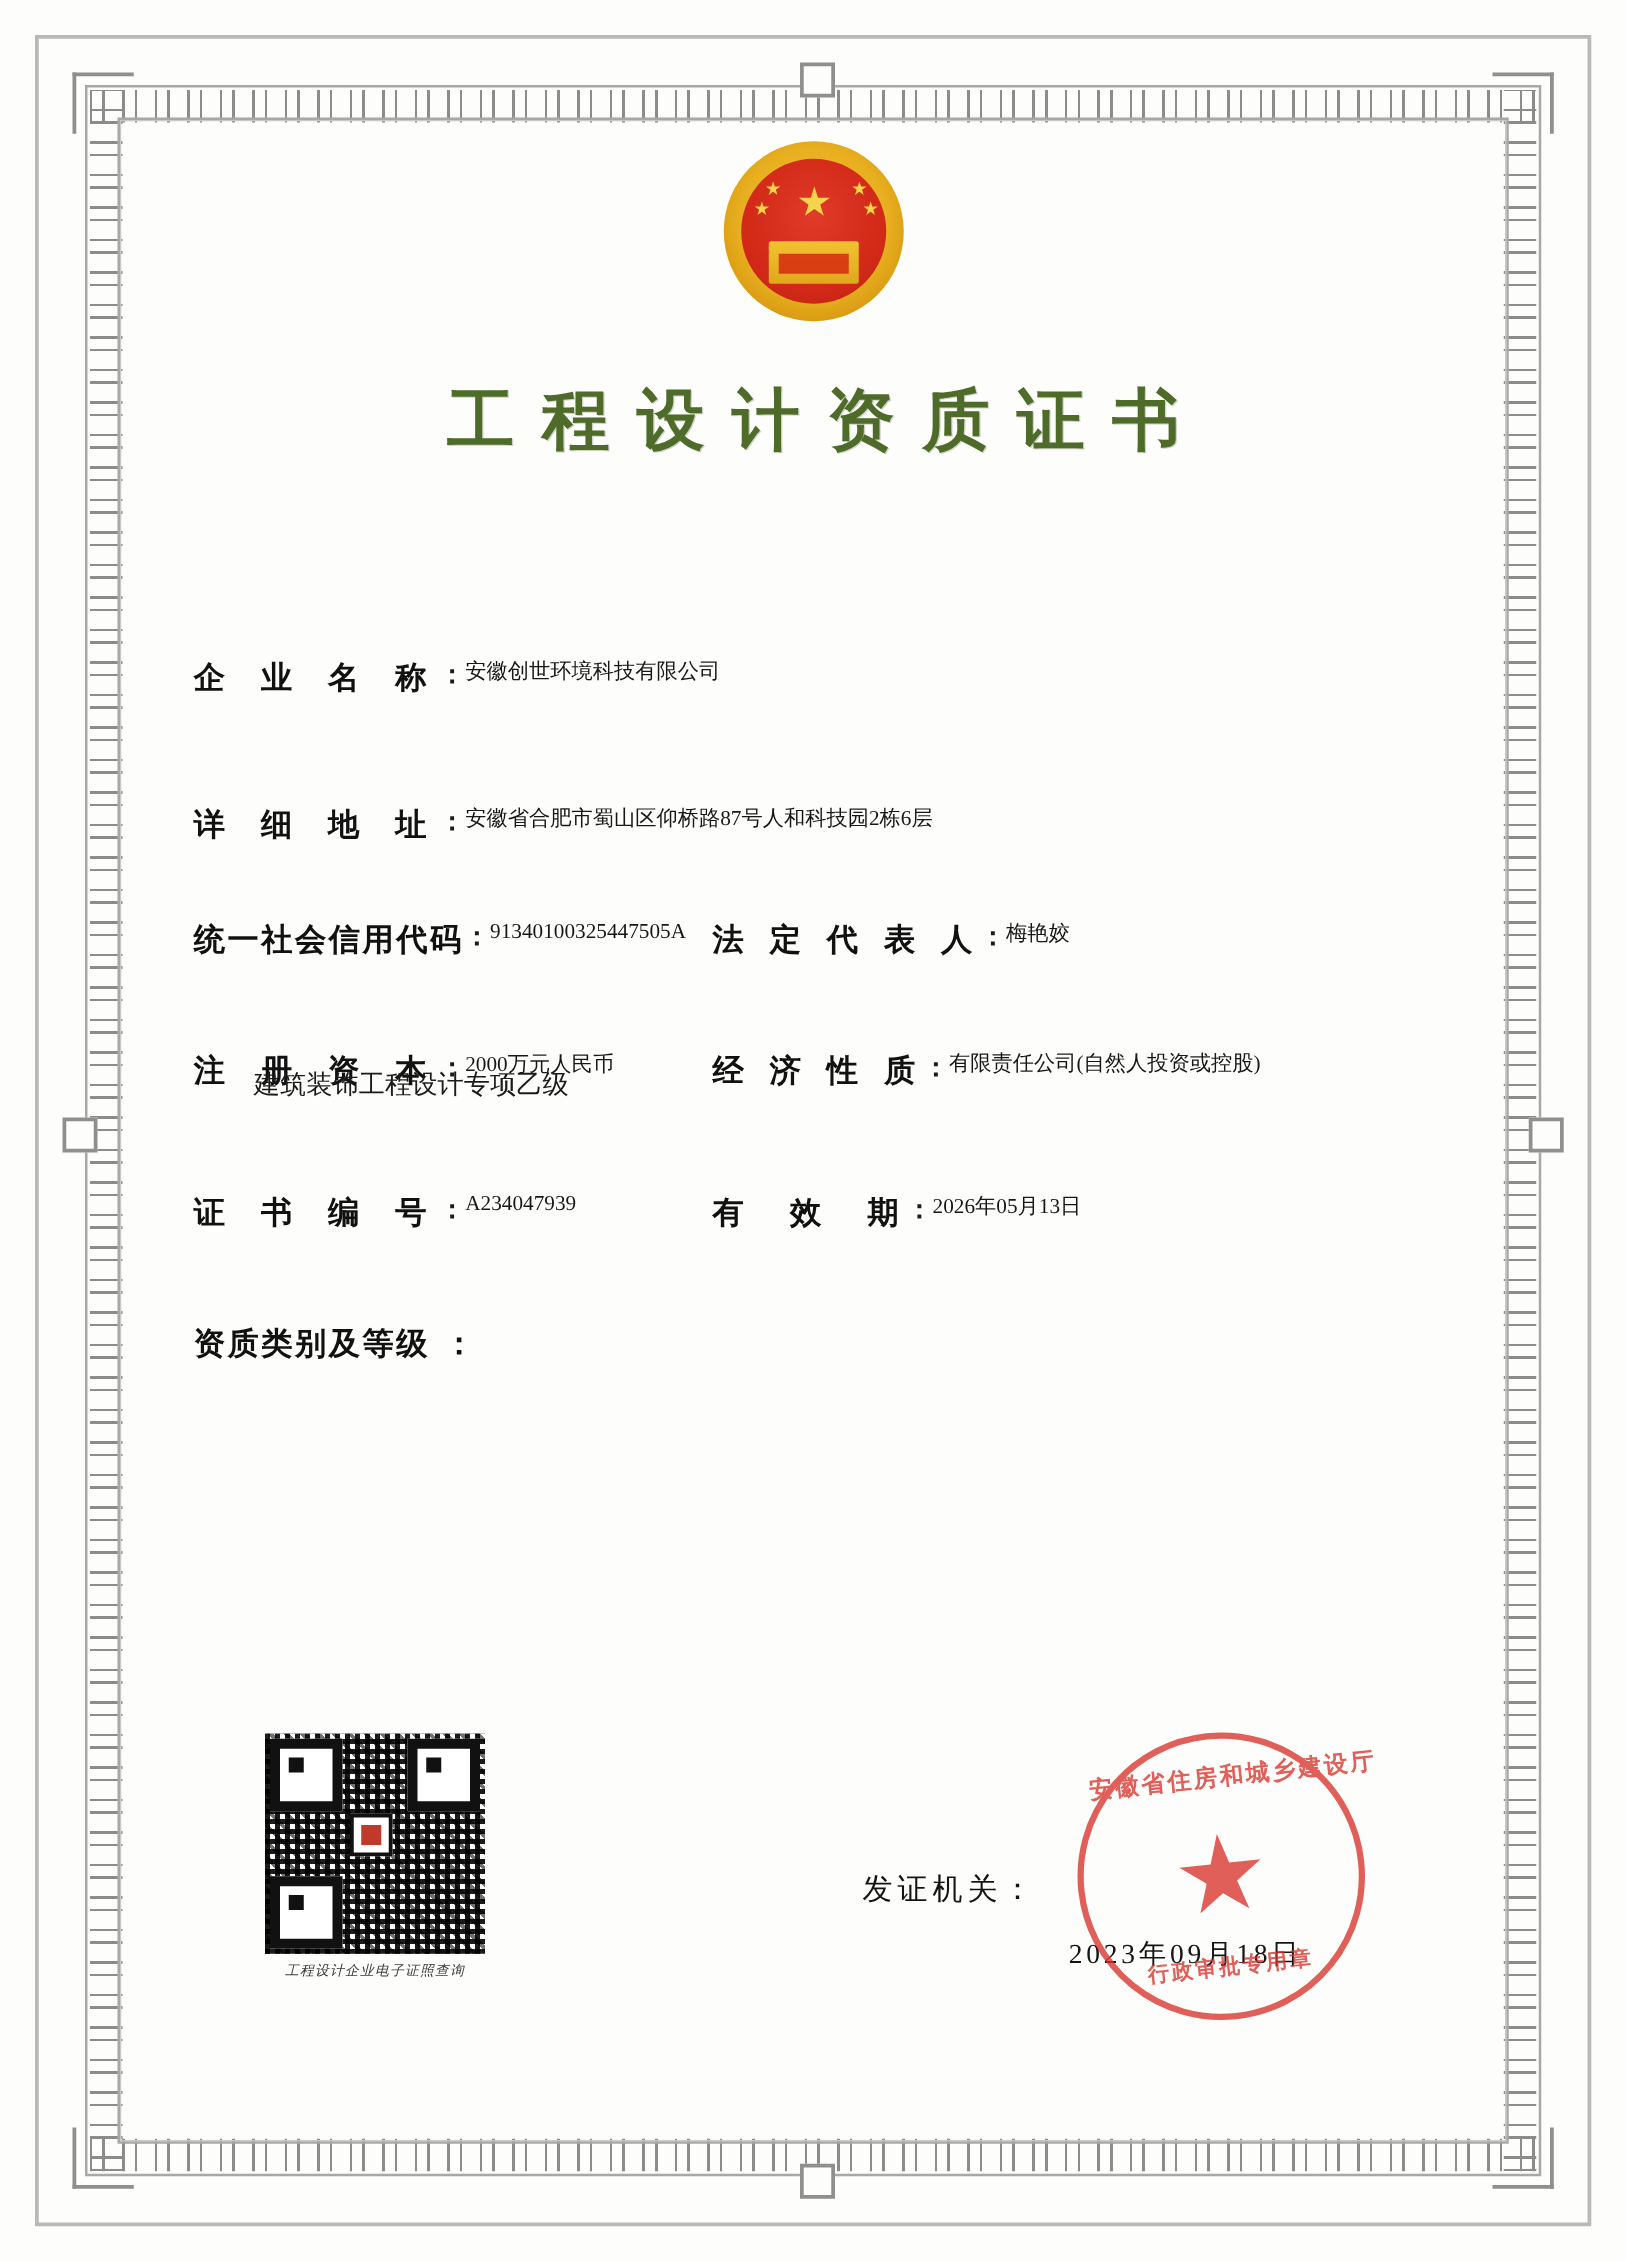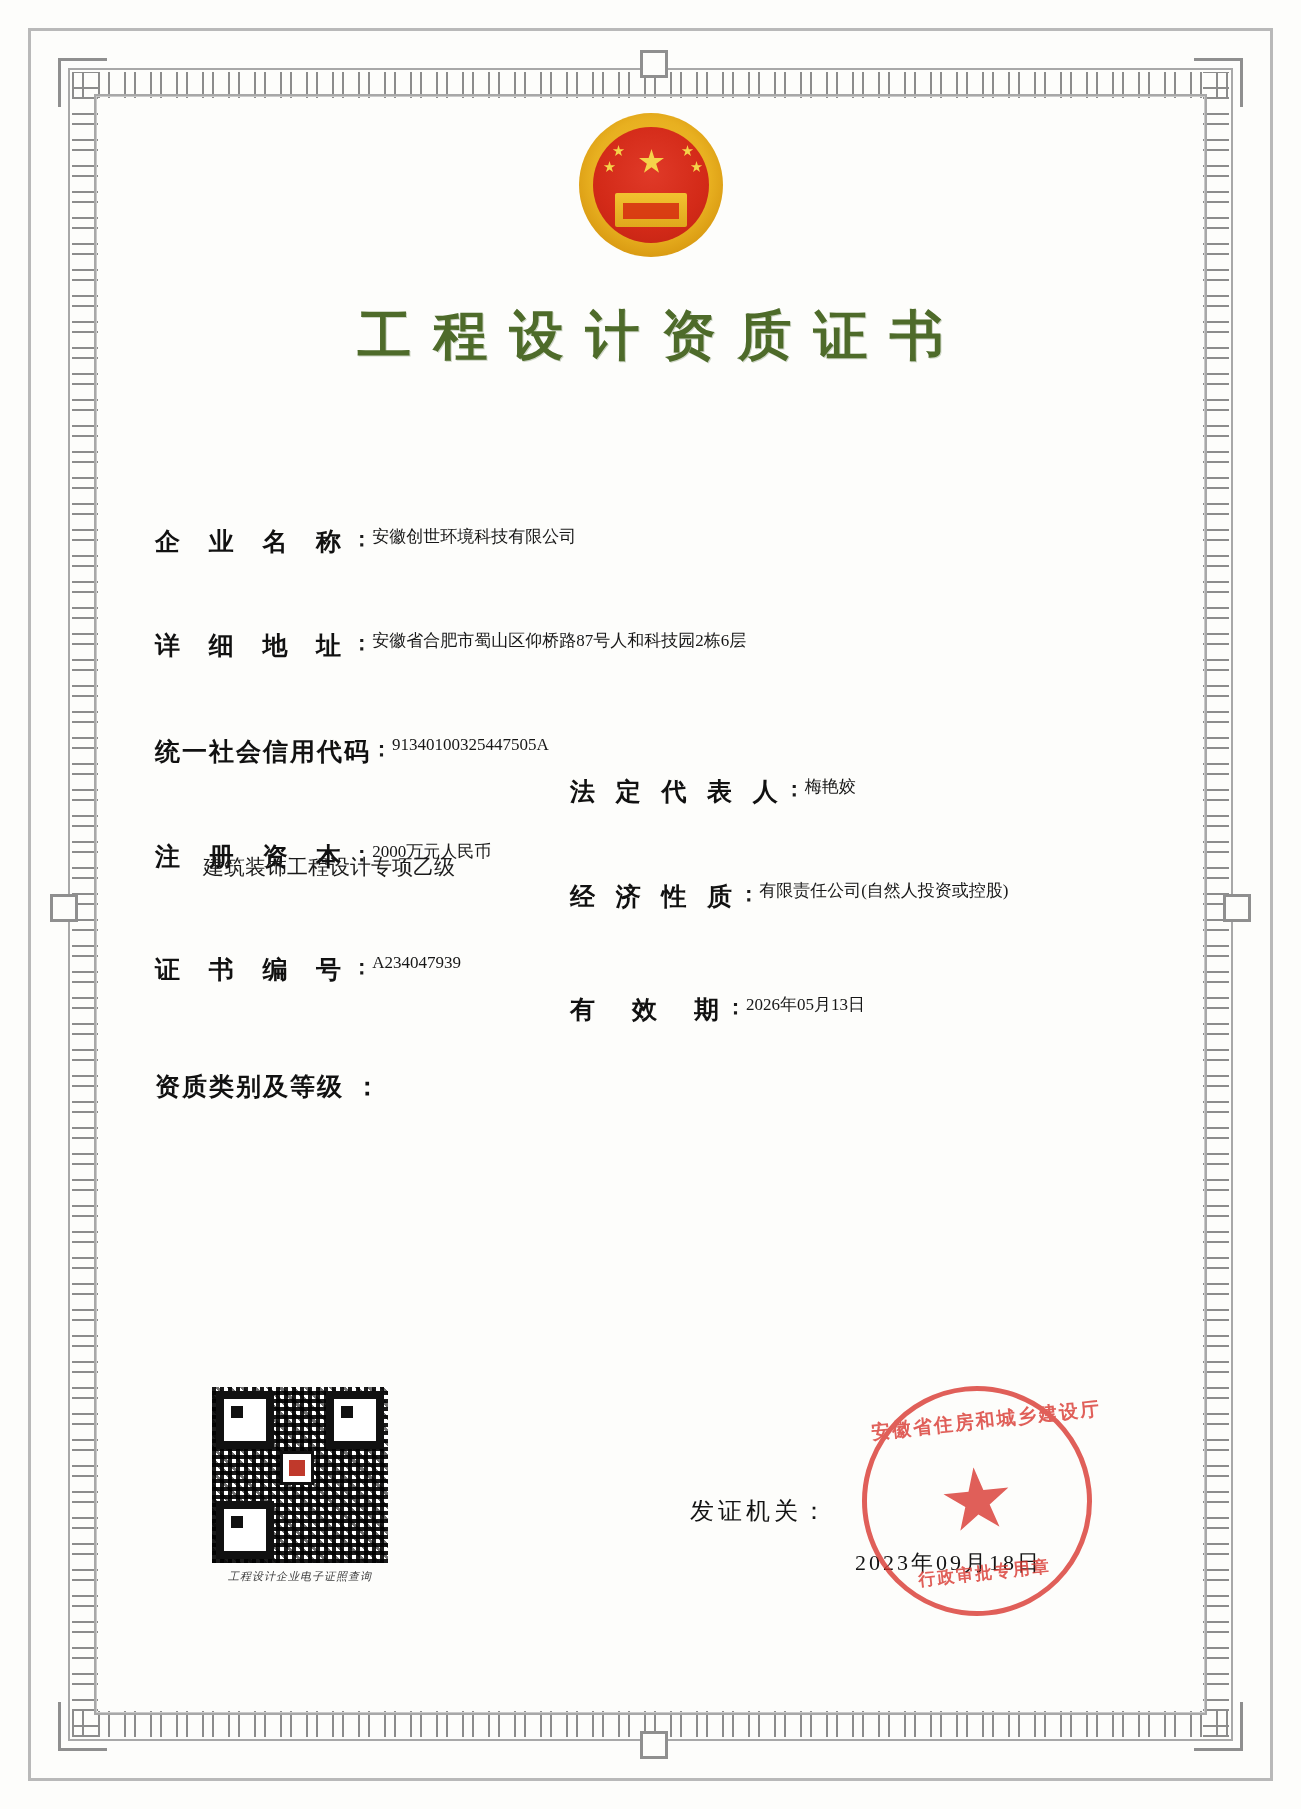--- a/index.html
+++ b/index.html
@@ -212,30 +212,29 @@
     position: absolute;
     left: 0;
     display: flex;
     align-items: flex-start;
   }
   .cellR {
     position: absolute;
     left: 415px;
     display: flex;
     align-items: flex-start;
-    margin-top: 40px;
   }
   .valwrap { max-width: 300px; line-height: 1.25; }
 
   .r1 { top: 0; }
-  .r2 { top: 54px; }
+  .r2 { top: 68px; }
   .r3 { top: 110px; }
   .r4 { top: 165px; }
   .r5 { top: 228px; }
-  .r6 { top: 283px; margin-top: 12px; }
+  .r6 { top: 283px; }
 
   .qual-line {
     position: absolute;
     top: 328px;
     left: 48px;
     font-size: 21px;
   }
 
   
   .qr-wrap {

